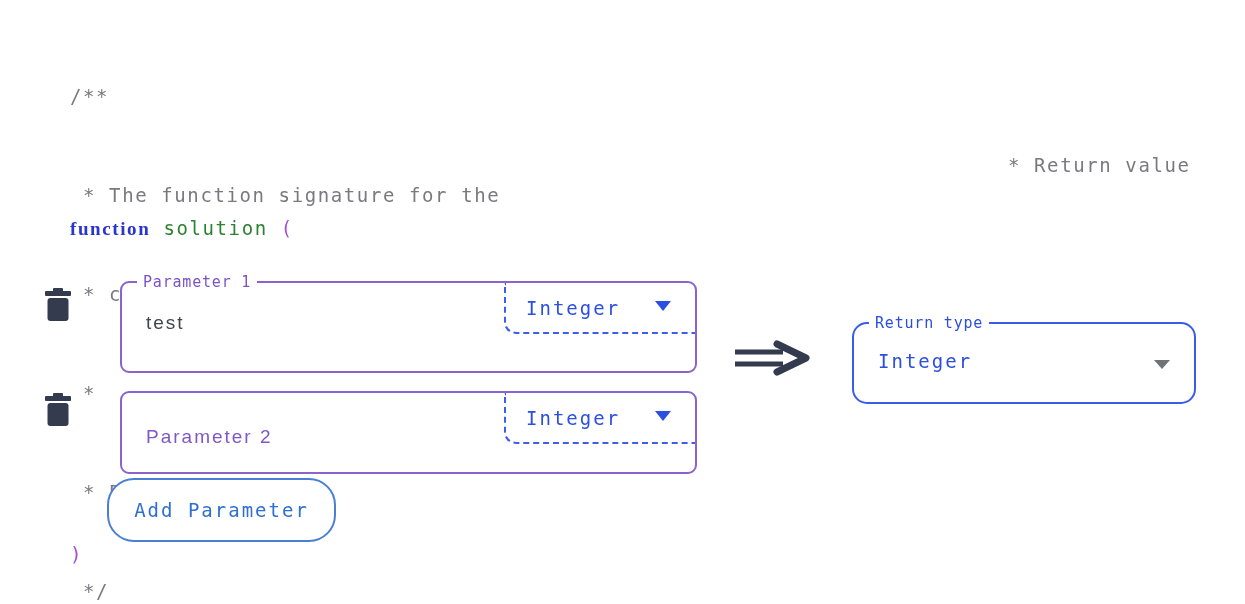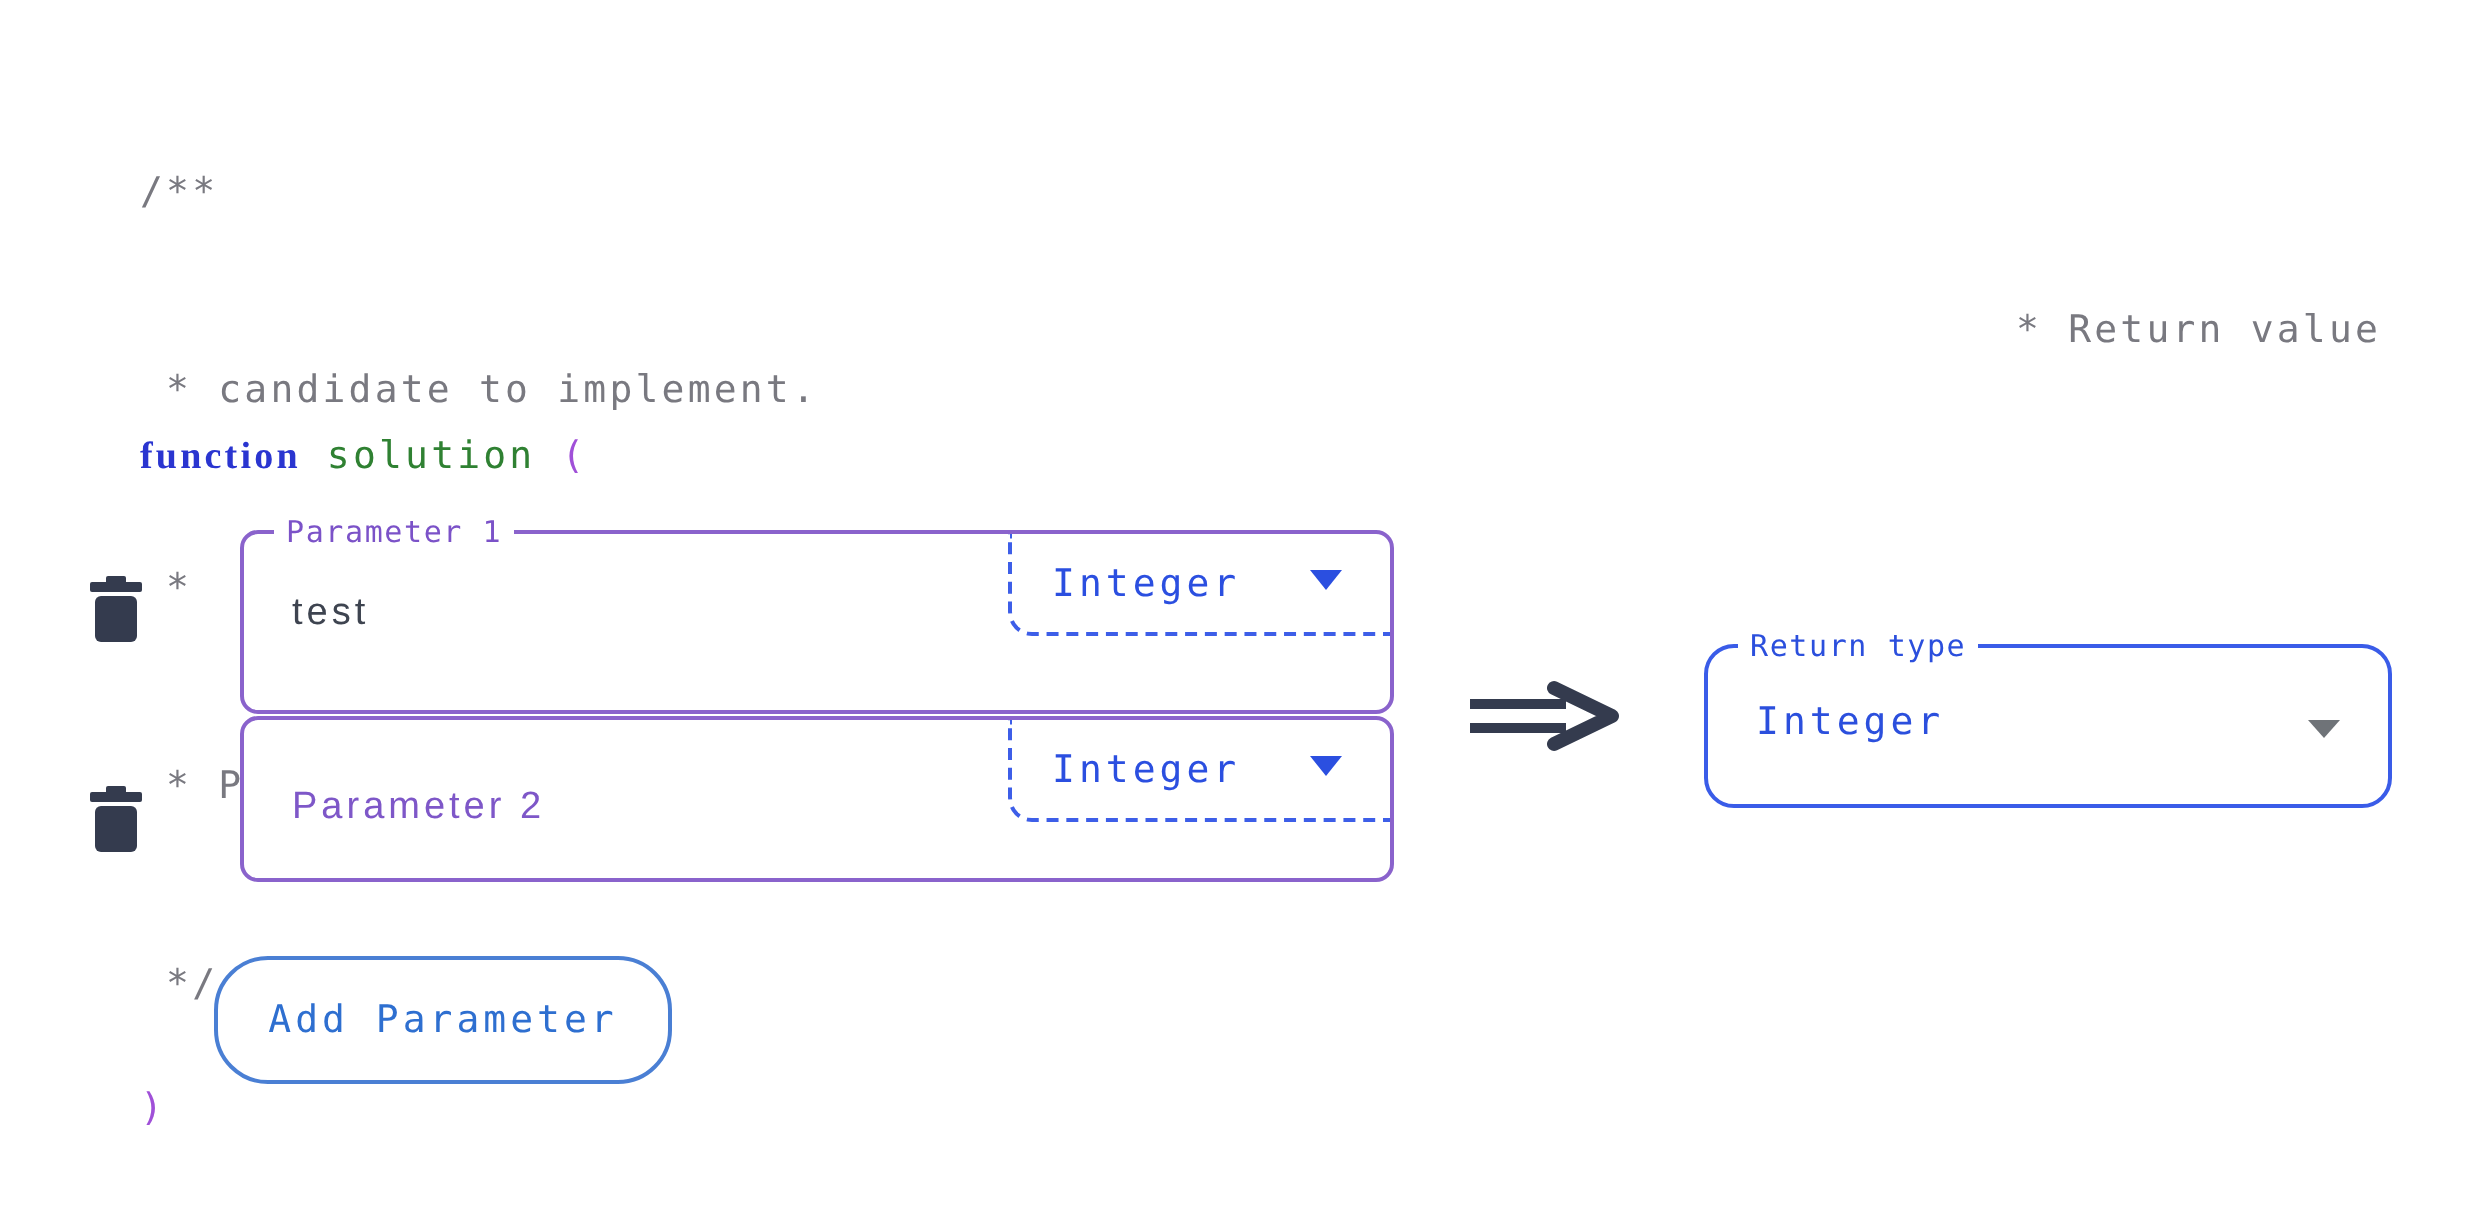--- a/index.html
+++ b/index.html
@@ -74,22 +74,22 @@
 
   
   .param-card {
     position: absolute;
     left: 120px;
     width: 577px;
     border: 2px solid #8a63cc;
     border-radius: 9px;
     background: #ffffff;
   }
-  .param-card-1 { top: 265px; height: 92px; }
-  .param-card-2 { top: 358px; height: 83px; }
+  .param-card-1 { top: 281px; height: 92px; }
+  .param-card-2 { top: 391px; height: 83px; }
 
   .legend {
     position: absolute;
     top: -10px;
     left: 15px;
     background: #ffffff;
     padding: 0 6px;
     font-size: 15px;
     letter-spacing: 0.8px;
     line-height: 19px;
@@ -202,20 +202,21 @@
     cursor: pointer;
   }
 </style>
 </head>
 <body>
 
 <div class="canvas">
 
   <div class="code-block">
     <div>/**</div>
+    <div> * The function signature for the</div>
     <div> * candidate to implement.</div>
     <div> *</div>
     <div> * Parameters</div>
     <div> */</div>
   </div>
 
   <div class="return-value-comment">* Return value</div>
 
   <div class="function-line"><span class="kw">function</span><span class="fname"> solution </span><span class="paren">(</span></div>
 

